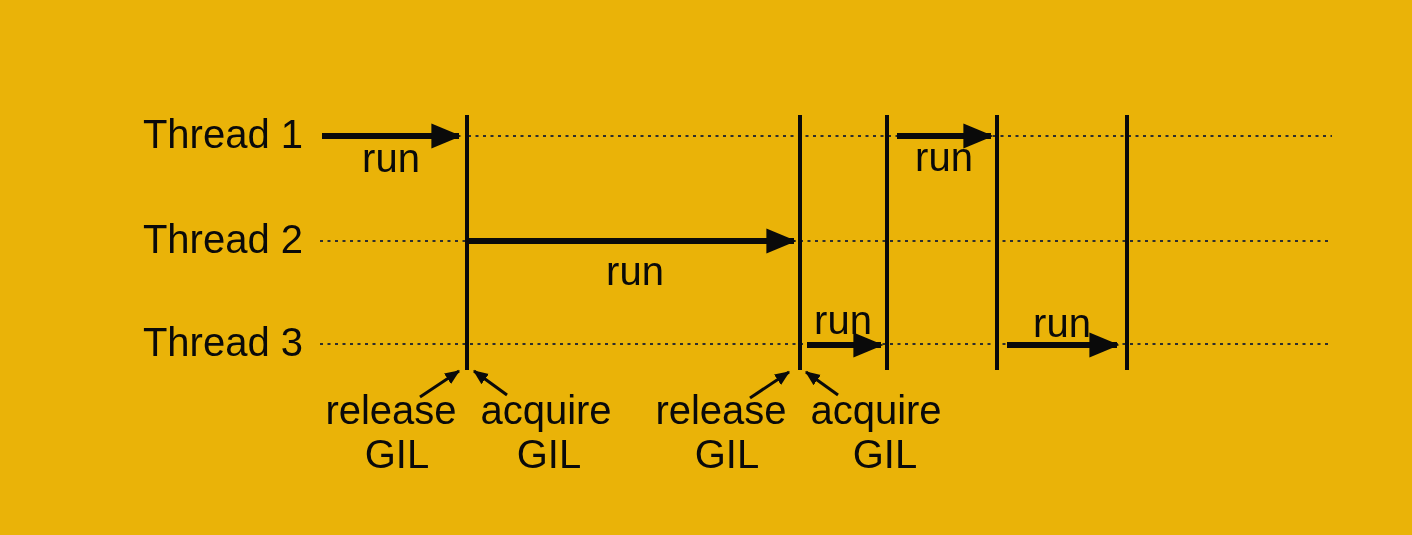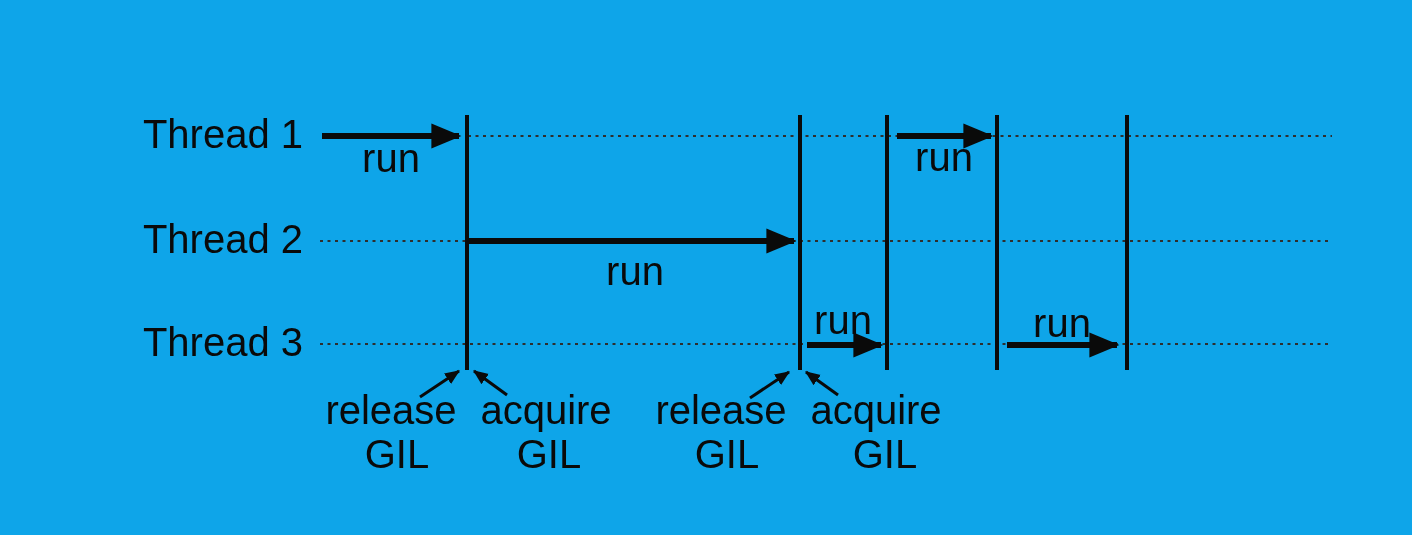--- a/index.html
+++ b/index.html
@@ -4,21 +4,21 @@
 <style>
   html, body {
     margin: 0;
     padding: 0;
     background: #ffffff;
   }
   .stage {
     position: relative;
     width: 1412px;
     height: 535px;
-    background: #0ea5e9;
+    background: #eab308;
     overflow: hidden;
     font-family: "Liberation Sans", sans-serif;
   }
   svg.diagram {
     position: absolute;
     left: 0;
     top: 0;
   }
   svg.diagram text {
     font-family: "Liberation Sans", sans-serif;

